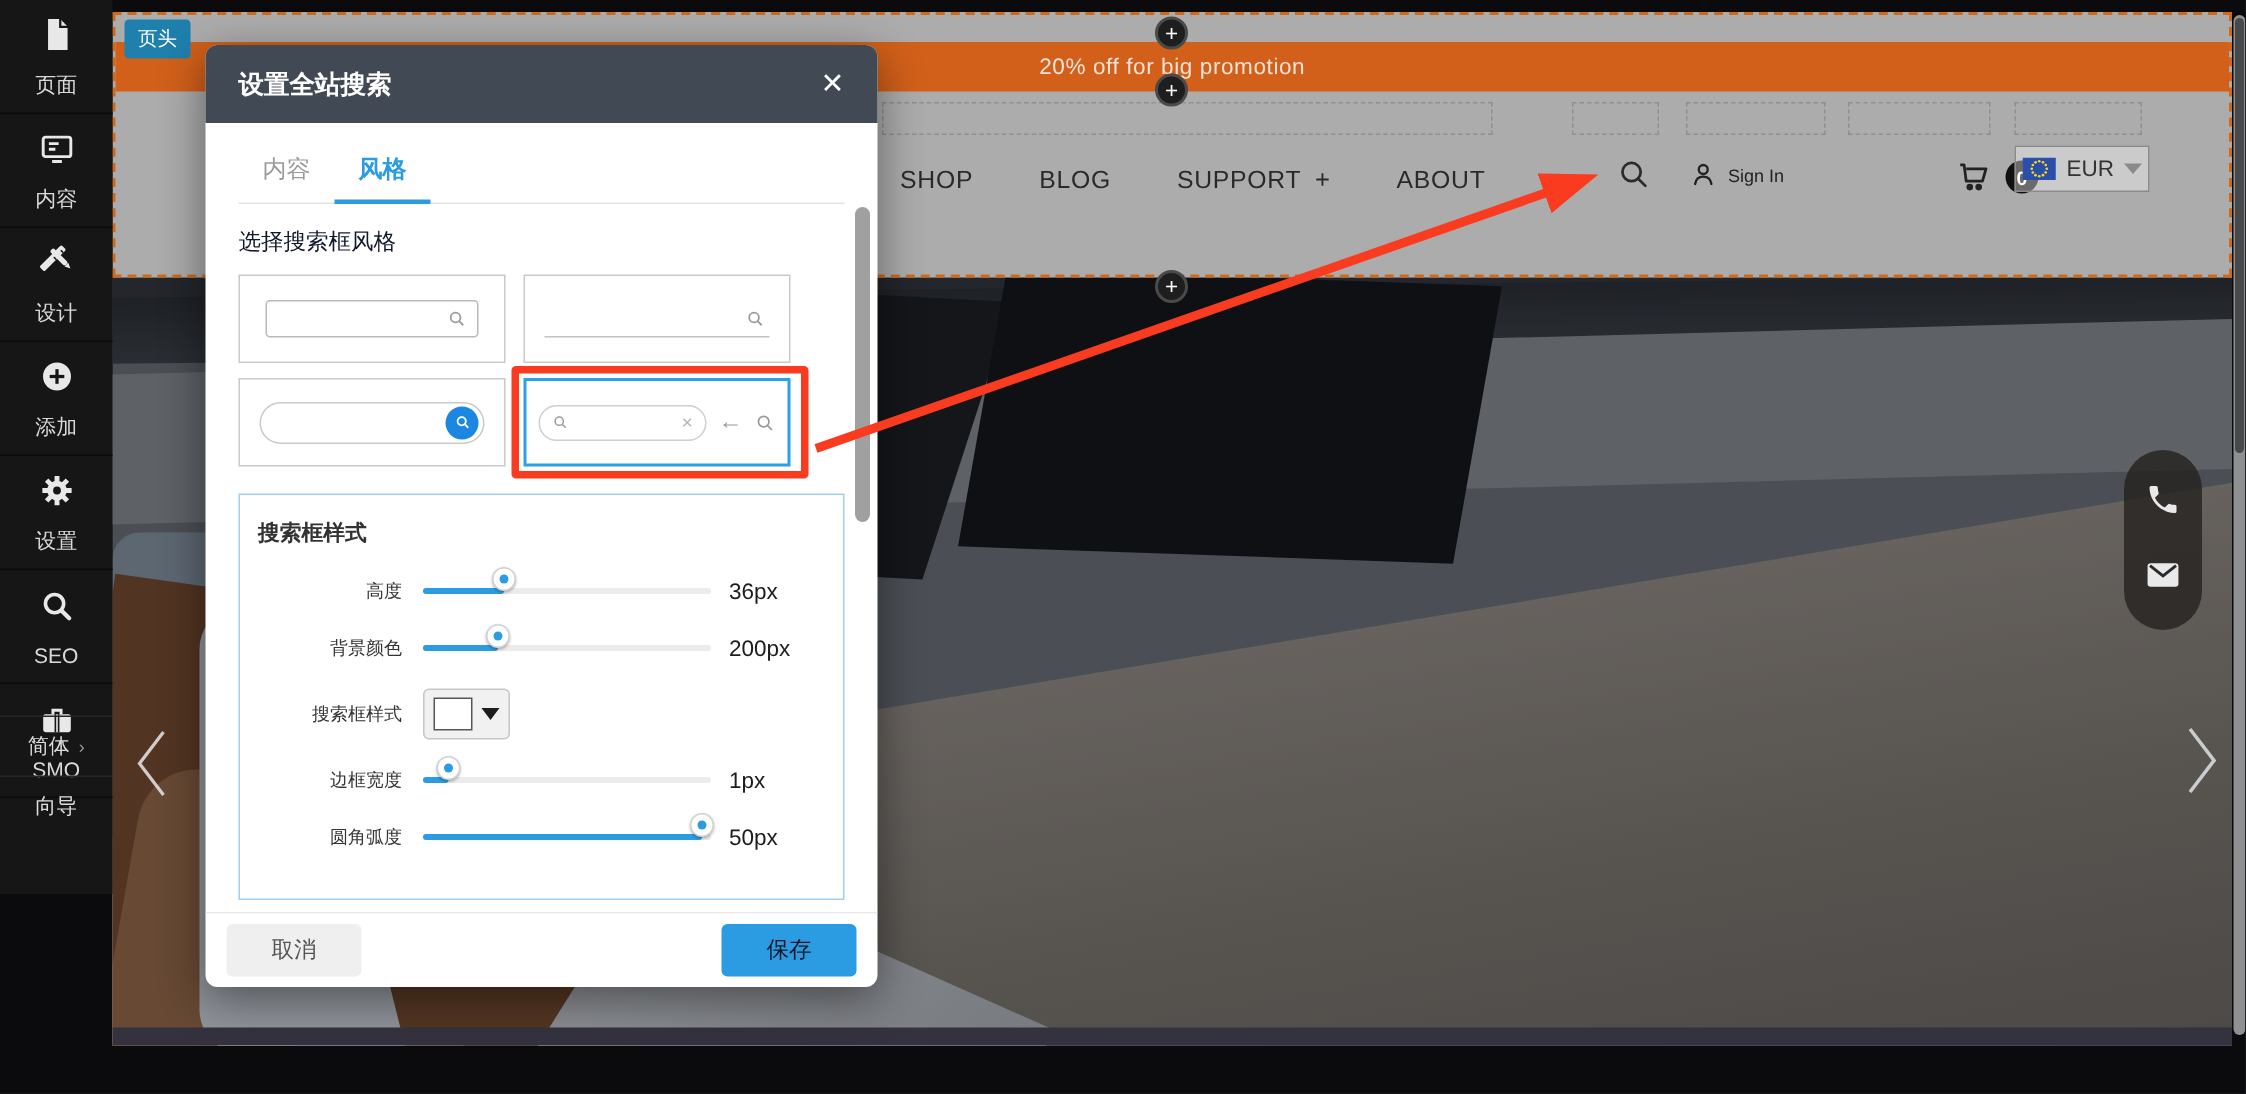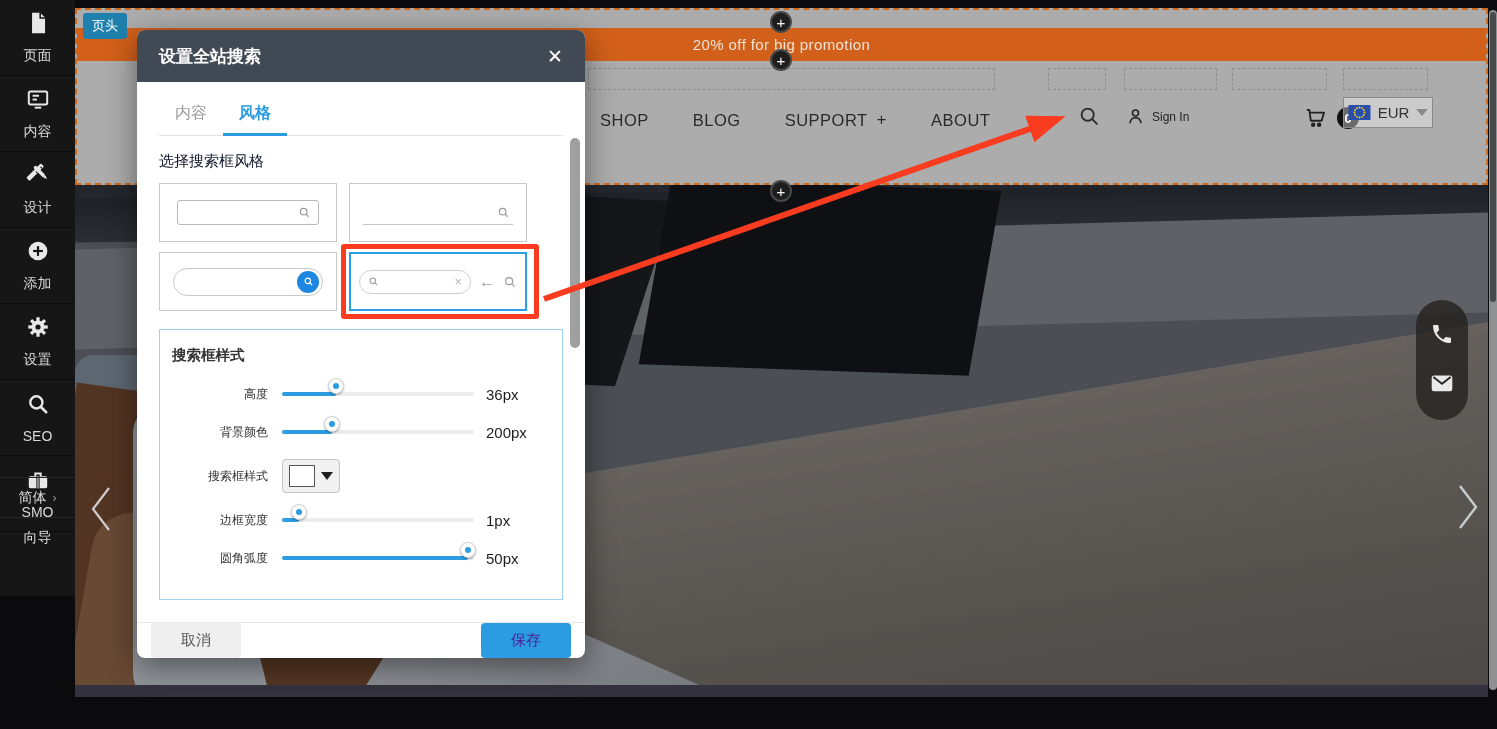--- a/index.html
+++ b/index.html
@@ -92,24 +92,24 @@
   .slider .track { position:absolute; left:0; top:7px; width:100%; height:4px; background:#ececec; border-radius:2px; }
   .slider .fill { position:absolute; left:0; top:7px; height:4px; background:#2b9ce2; border-radius:2px; }
   .slider .thumb { position:absolute; right:-8px; top:50%; transform:translateY(-50%); width:16px; height:16px; background:#fff; border:1px solid #d2d2d2; border-radius:50%; box-shadow:0 1px 2px rgba(0,0,0,.3); top:-6px; }
   .slider .thumb i { position:absolute; left:4px; top:4px; width:6px; height:6px; background:#2b9ce2; border-radius:50%; }
   .rv { margin-left:12px; font-size:15px; color:#1d1d1d; }
   .color-btn { margin-left:14px; width:58px; height:34px; background:#f1f1f1; border:1px solid #c6c6c6; border-radius:4px; display:flex; align-items:center; justify-content:center; gap:6px; cursor:pointer; }
   .swatch { width:26px; height:22px; border:1px solid #555; background:#fff; }
   .swatch.gray { background:#dcdcdc; border-color:#999; }
   .tri { width:0; height:0; border-left:6px solid transparent; border-right:6px solid transparent; border-top:8px solid #1d1d1d; }
 
-  .m-foot { height:36px; border-top:1px solid #e7e7e7; display:flex; align-items:center; justify-content:space-between; padding:0 14px; border-radius:0 0 8px 8px; }
+  .m-foot { height:50px; border-top:1px solid #e7e7e7; display:flex; align-items:center; justify-content:space-between; padding:0 14px; border-radius:0 0 8px 8px; }
   .btn { border:none; border-radius:4px; font-size:15px; padding:8px 30px; cursor:pointer; font-family:inherit; }
   .btn-cancel { background:#efefef; color:#555; }
-  .btn-save { background:#2b9ce2; color:#4c1d95;text-align:center; }
+  .btn-save { background:#2b9ce2; color:#0f172a;text-align:center; }
 
   
   .anno-rect { position:absolute; left:341px; top:244px; width:198px; height:75px; border:5px solid #f93b20; border-radius:3px; z-index:90; pointer-events:none; }
   .anno-svg { position:absolute; inset:0; z-index:90; pointer-events:none; }
 </style>
 </head>
 <body>
 
 <div id="app">
 

